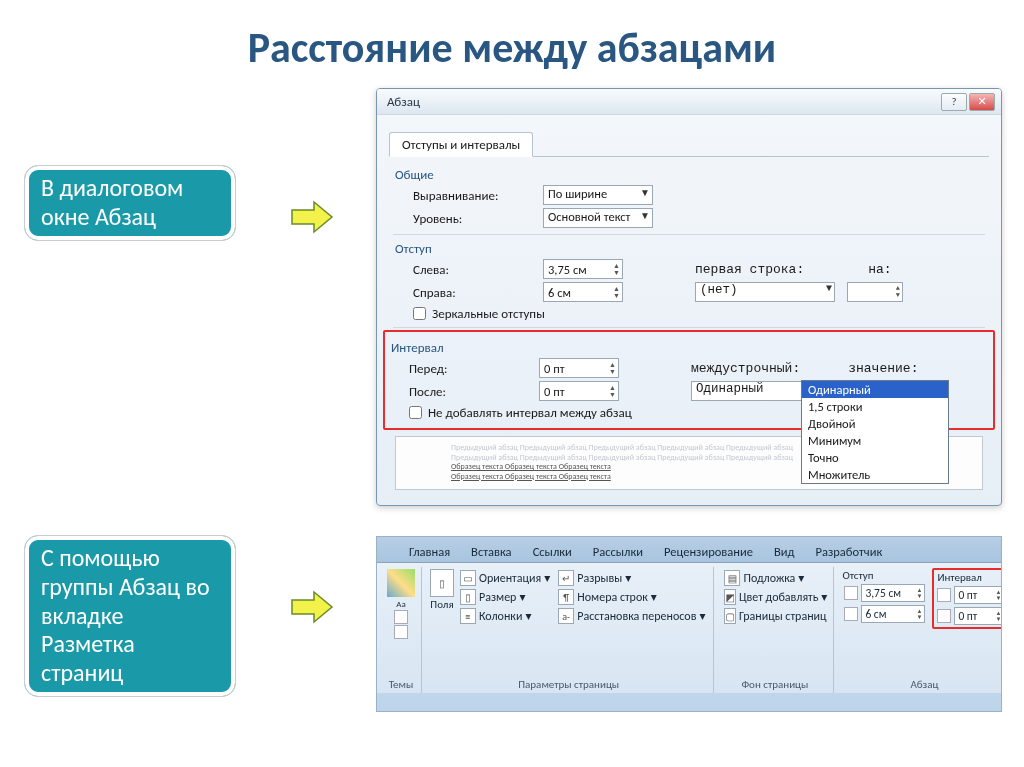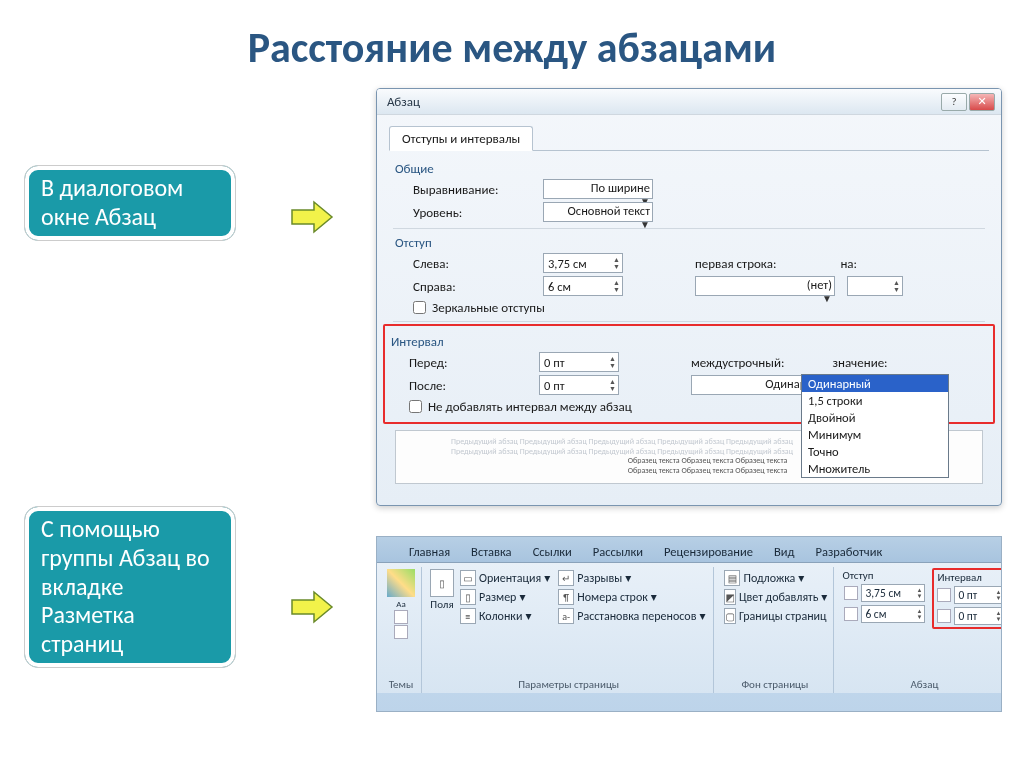--- a/index.html
+++ b/index.html
@@ -25,21 +25,21 @@
     background: #1a9aa8;
     border-radius: 14px;
     padding: 8px 16px;
     color: #fff;
     font-size: 24px;
     line-height: 1.2;
     box-shadow: inset 0 0 0 4px #fff;
     border: 1px solid #ccc;
   }
   .info-box.one { left: 24px; top: 165px; }
-  .info-box.two { left: 24px; top: 506px; }
+  .info-box.two { left: 24px; top: 535px; }
   .arrow-icon {
     position: absolute;
     left: 290px;
     width: 44px;
     height: 34px;
   }
   .arrow-one { top: 200px; }
   .arrow-two { top: 590px; }
   .arrow-svg { display: block; }
 
@@ -69,54 +69,54 @@
   }
   .dlg-titlebar-left { font-size: 13px; color: #2a3a4a; }
   .dlg-titlebar-right { display: flex; gap: 0; }
   .titlebar-btn {
     width: 26px; height: 18px; border: 1px solid #9aa; border-radius: 2px;
     background: linear-gradient(#fbfdff,#e3ebf2);
     display: flex; align-items: center; justify-content: center;
     font-size: 11px; color: #444; margin-left: 2px;
   }
   .titlebar-btn.close { background: linear-gradient(#f5b6b6,#d84a4a); color:#fff; }
-  .dlg-body { padding: 10px 12px 4px; }
+  .dlg-body { padding: 16px 12px 4px; }
   .tabstrip { display: flex; border-bottom: 1px solid #b6c3d0; margin-bottom: 10px;}
   .tab {
     padding: 4px 12px 4px;
     font-size: 13px;
     border: 1px solid #b6c3d0;
     border-bottom: none;
     background: #eef3f8;
     margin-right: 3px;
     border-radius: 3px 3px 0 0;
     position: relative;
     top: 1px;
     cursor: default;
   }
   .tab.active { background: #fff; border-bottom: 1px solid #fff; }
   .group-heading { color: #2a5682; font-size: 13px; margin: 6px 0 2px; padding-left: 6px; }
   .row { display: flex; align-items: center; margin: 3px 0 3px 24px; gap: 22px; font-size: 13px;}
   .lbl { width: 108px; }
   .combo {
-    display: inline-flex; align-items: flex-end; border: 1px solid #9aa7b4;
+    display: inline-flex; align-items: flex-start; border: 1px solid #9aa7b4;
     background: #fff; height: 20px; min-width: 110px; padding: 0 2px 0 4px;
-    font-size: 12.5px; justify-content: space-between; flex-direction: column;
+    font-size: 12.5px; justify-content: space-between;
   }
   .combo .caret { font-size: 10px; color: #333; padding-left: 4px; }
   .spin {
     display: inline-flex; align-items: center; border: 1px solid #9aa7b4;
     background: #fff; height: 20px; width: 80px; padding: 0 2px 0 4px;
     font-size: 12.5px; justify-content: space-between;
   }
   .spin .btns { display:flex; flex-direction:column; font-size:7px; line-height:7px; color:#555;}
   .chk { display:flex; align-items:center; gap:6px; margin: 4px 0 4px 24px; font-size:13px;}
   .chk input { width:13px; height:13px; }
   .section-hr { border-top: 1px solid #d0d8e0; margin: 6px 4px 2px; }
-  .third-col { margin-left: 50px; display:flex; gap: 12px; align-items:center;}
+  .third-col { margin-left: 50px; display:flex; gap: 12px; align-items:center;font-family:Liberation Mono, monospace;}
   .third-lbl { font-size:13px; }
   .interval-group {
     border: 2px solid #e82c2c;
     border-radius: 2px;
     padding: 2px 0 4px 0;
     margin: 0 -6px 6px -6px;
     position: relative;
   }
   .dropdown-list {
     position: absolute;
@@ -129,21 +129,21 @@
     z-index: 5;
   }
   .dropdown-list .opt { padding: 1px 6px; }
   .dropdown-list .opt.sel { background: #2a62c9; color: #fff; }
   .sample-heading { color:#2a5682; font-size:13px; margin:2px 0 2px 6px;}
   .sample-box {
     margin: 2px 6px 0 6px; border:1px solid #c0c8d0; background: #fdfdfd;
     height: 54px; padding: 6px 18px 2px; overflow:hidden;
   }
   .tiny { font-size:8px; color:#c2c8d0; line-height:1.2;margin-left:37px;}
-  .tiny.dark { color:#555; text-align:center;}
+  .tiny.dark { color:#555; text-decoration:underline;}
 
   
   .ribbon {
     position: absolute;
     left: 376px;
     top: 536px;
     width: 626px;
     height: 176px;
     border: 1px solid #9ab0c5;
     background: linear-gradient(#cfe1f3,#bdd4ea);

